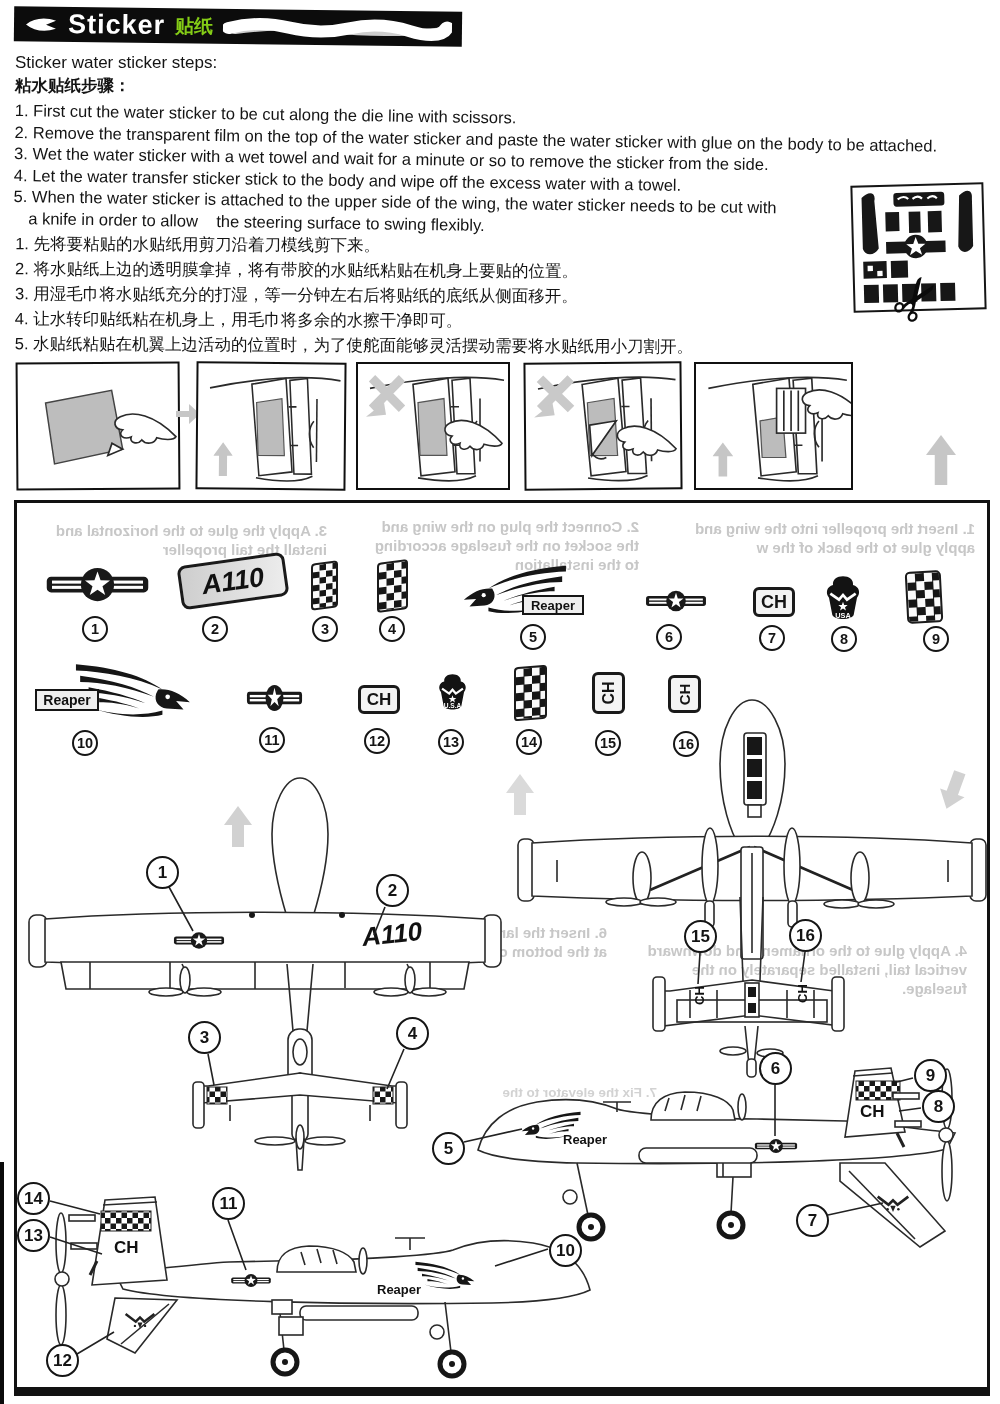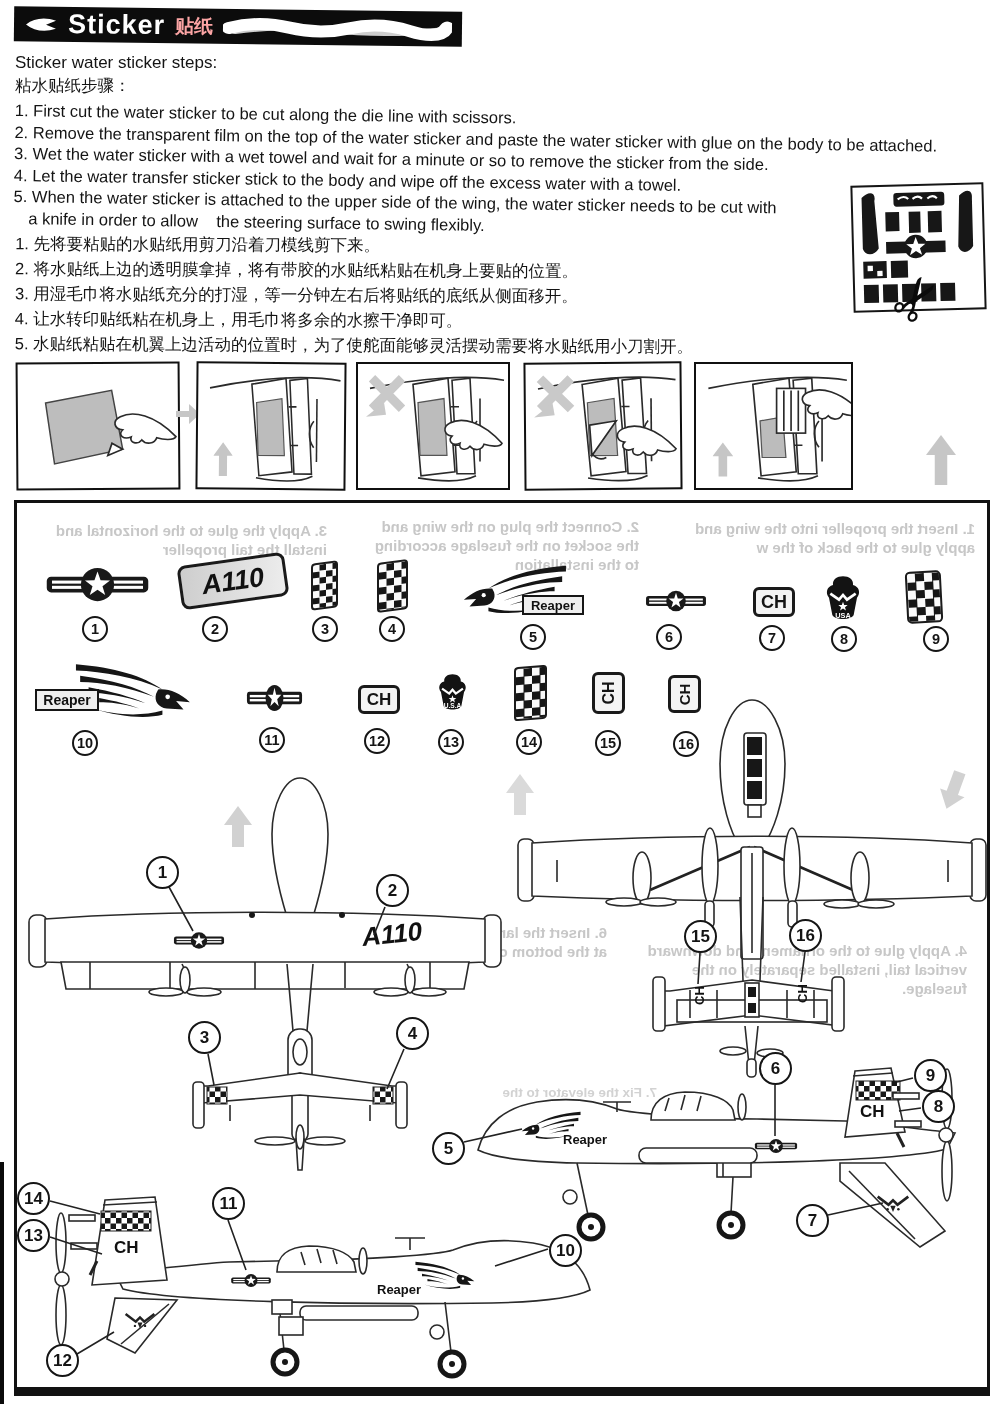--- a/index.html
+++ b/index.html
@@ -2,25 +2,25 @@
 <html><head>
 <meta charset="utf-8">
 <style>
   html,body{margin:0;padding:0;background:#fff}
   .page{position:relative;width:1000px;height:1404px;background:#fff;overflow:hidden;
         font-family:"Liberation Sans",sans-serif;color:#141414}
   
   .band{position:absolute;left:14px;top:9px;width:448px;height:35px;background:#0c0c0c;
         transform:rotate(.7deg);display:flex;align-items:center;gap:10px;padding:0 10px;box-sizing:border-box}
   .band-title{color:#fff;font-weight:bold;font-size:27px;letter-spacing:1px;line-height:1}
-  .band-cn{color:#fca5a5;font-size:19px;font-weight:bold;line-height:1}
+  .band-cn{color:#84cc16;font-size:19px;font-weight:bold;line-height:1}
   .band-scribble{flex:1;height:24px}
   
   .intro-en{position:absolute;left:15px;top:53px;font-size:17px}
-  .intro-cn{position:absolute;left:15px;top:75px;font-size:16.5px;font-weight:normal}
+  .intro-cn{position:absolute;left:15px;top:75px;font-size:16.5px;font-weight:bold}
   .steps-en{position:absolute;left:15px;top:100px;width:978px;font-size:16.5px;line-height:21.5px;
             transform:rotate(.85deg);transform-origin:0 0}
   .steps-en .cont{padding-left:15px;white-space:pre-wrap}
   .steps-cn{position:absolute;left:15px;top:233px;width:840px;font-size:16.5px;line-height:25px;transform:rotate(.25deg)}
   
   .sheet-fig{position:absolute;left:850px;top:182px;width:145px;height:175px}
   .sheet-box{position:absolute;left:2px;top:2px;width:133px;height:127px;border:2.5px solid #151515;
              background:#fff;transform:rotate(-1.5deg);box-sizing:border-box}
   .scissors{position:absolute;left:42px;top:88px;font-size:58px;line-height:1;color:#0b0b0b;
             transform:rotate(-55deg);font-family:"DejaVu Sans",sans-serif}

